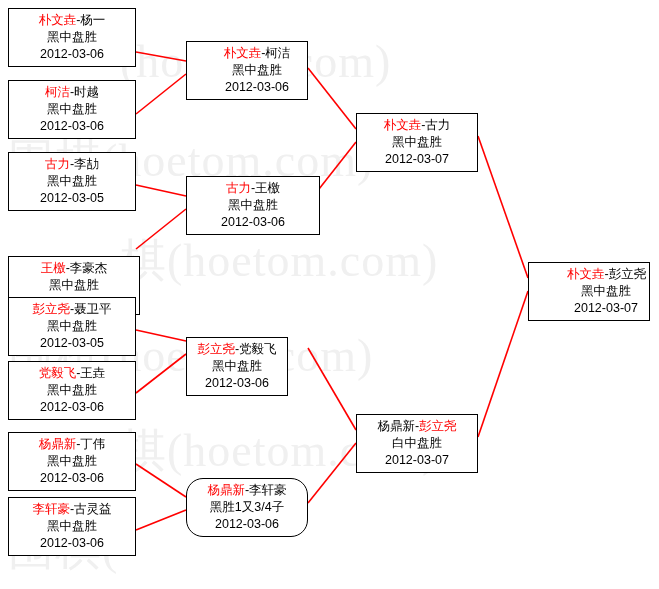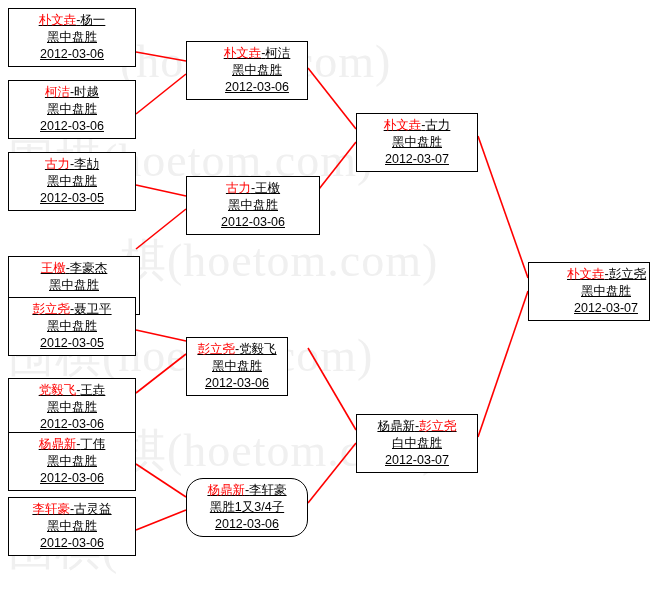--- a/index.html
+++ b/index.html
@@ -51,21 +51,20 @@
     box-sizing: border-box;
     border: 1px solid #000000;
     background: #ffffff;
     text-align: center;
     font-size: 12.5px;
     line-height: 17px;
     padding: 3px 4px 3px 4px;
     color: #000000;
     z-index: 2;
     white-space: nowrap;
-    text-decoration: underline;
   }
   .node .ln { display: block; }
   .win  { color: #ff0000; }
   .lose { color: #000000; }
 </style>
 </head>
 <body>
 
 <div id="board">
 
@@ -124,21 +123,21 @@
     <span class="ln">黑中盘胜</span>
     <span class="ln">2012-03-06</span>
   </div>
 
   <div class="node" style="left:8px; top:297px; width:128px;">
     <span class="ln"><span class="win">彭立尧</span>-<span class="lose">聂卫平</span></span>
     <span class="ln">黑中盘胜</span>
     <span class="ln">2012-03-05</span>
   </div>
 
-  <div class="node" style="left:8px; top:378px; width:128px;">
+  <div class="node" style="left:8px; top:361px; width:128px;">
     <span class="ln"><span class="win">党毅飞</span>-<span class="lose">王垚</span></span>
     <span class="ln">黑中盘胜</span>
     <span class="ln">2012-03-06</span>
   </div>
 
   <div class="node" style="left:8px; top:432px; width:128px;">
     <span class="ln"><span class="win">杨鼎新</span>-<span class="lose">丁伟</span></span>
     <span class="ln">黑中盘胜</span>
     <span class="ln">2012-03-06</span>
   </div>

